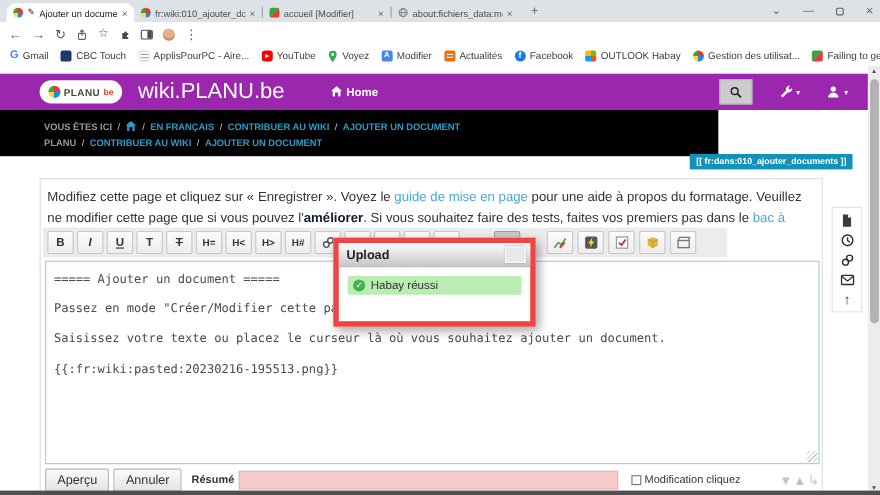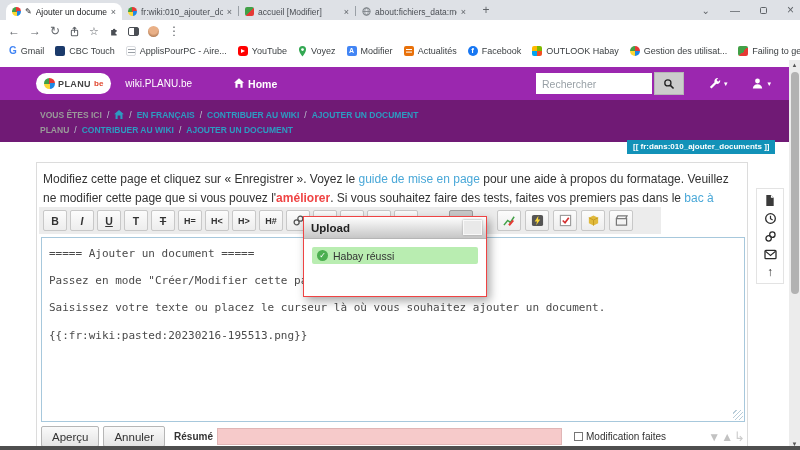--- a/index.html
+++ b/index.html
@@ -42,41 +42,41 @@
   .bm-fb { background:#1877f2; border-radius:50%; color:#fff; font-size:8px; font-weight:bold; text-align:center; line-height:10px; }
   .bm-ms { background:conic-gradient(#7fba00 0 25%, #f25022 0 50%, #00a4ef 0 75%, #ffb900 0); }
   .pinwheel { width:10px; height:10px; border-radius:50%; background:conic-gradient(#e53935 0 25%, #1e88e5 0 50%, #fdd835 0 75%, #43a047 0); }
   .bm-cop { background:linear-gradient(135deg,#43a047 55%,#e53935 55%); }
 
   
   .siteheader { top:67px; left:0; width:789px; height:33px; background:#9b27af; display:flex; align-items:center; padding:0 18px 0 36px; }
   .logo { background:#fff; border-radius:12px; height:21px; display:flex; align-items:center; gap:3px; padding:0 8px; }
   .logo .nm { font-size:9px; font-weight:bold; color:#444; letter-spacing:.4px; }
   .logo .be { font-size:8px; font-weight:bold; color:#e0452c; }
-  .sitetitle { color:#fff; font-size:10px; margin-left:14px; }
+  .sitetitle { color:#fff; font-size:20px; margin-left:14px; }
   .homebtn { display:flex; align-items:flex-start; gap:4px; color:#fff; font-size:10.5px; font-weight:bold; margin-left:42px; }
   .searchwrap { margin-left:auto; display:flex; align-items:center; }
   .searchinput { width:116px; height:21px; border:none; padding:0 6px; font-size:10.5px; color:#333; font-family:"Liberation Sans",sans-serif; outline:none; }
   .searchinput::placeholder { color:#98a0a6; }
   .searchbtn { width:30px; height:23px; background:#ccc; border:1px solid #b5b5b5; display:flex; align-items:center; justify-content:center; margin-left:2px; }
   .hdrtool { display:flex; align-items:center; gap:3px; color:#fff; margin-left:24px; }
   .caret { font-size:7px; color:#fff; }
 
   
-  .crumbs { top:100px; left:0; width:789px; height:42px; background:#701a75; padding:7px 12px 0 40px; font-size:8.5px; font-weight:bold; color:#999; }
+  .crumbs { top:100px; left:0; width:653px; height:42px; background:#000000; padding:7px 12px 0 40px; font-size:8.5px; font-weight:bold; color:#999; }
   .crumbline { display:flex; align-items:center; gap:5px; height:15px; white-space:nowrap; }
   .crumblink { color:#2d9bc1; }
   .csep { color:#becdd4; font-weight:normal; }
   .pagetag { top:140px; left:627px; background:#1292b8; color:#fff; font-size:8px; font-weight:bold; padding:2px 6px 3px; }
 
   
   .card { top:162px; left:36px; width:712px; height:285px; background:#fff; border:1px solid #dcdcdc; border-bottom:none; }
   .intro { position:absolute; left:6px; top:7px; width:700px; font-size:12px; color:#333; line-height:1.55; }
   .intro a { color:#4aa8d8; text-decoration:none; }
-  .intro b { color:#ef4444;margin-top:43px; }
+  .intro b { color:#0f172a;margin-top:43px; }
 
   .wikitoolbar { position:absolute; left:2px; top:44px; width:622px; height:27px; background:#ececec; display:flex; align-items:center; padding-left:4px; gap:3px; }
   .tbtn { width:24px; height:21px; background:linear-gradient(#fcfcfc,#ededed); border:1px solid #c8c8c8; border-radius:2px; font-size:10.5px; font-weight:bold; color:#333; display:flex; align-items:center; justify-content:center; flex:0 0 auto; }
   .tbtn.strike span { text-decoration:line-through; }
   .tbtn.hbtn { font-size:9px; }
   .tbtn.pressed { position:absolute; left:410px; top:3px; background:#c9c9c9; border-color:#9e9e9e; }
   .plugins { position:absolute; left:458px; top:3px; display:flex; gap:4px; }
 
   .editorwrap { position:absolute; left:4px; top:74px; width:704px; height:185px; }
   .editorwrap textarea { width:100%; height:100%; border:1px solid #a7c8dc; resize:none; font-family:"DejaVu Sans Mono","Liberation Mono",monospace; font-size:11px; line-height:13.6px; color:#4a4a4a; padding:9px 7px; background:#fff; outline:none; overflow:hidden; }
@@ -85,21 +85,21 @@
   .editbar { position:absolute; left:4px; top:263px; width:704px; display:flex; align-items:center; gap:4px; }
   .btn { height:21px; padding:0 10px; background:linear-gradient(#fafafa,#e4e4e4); border:1px solid #b6b6b6; border-radius:2px; font-size:11.5px; color:#333; display:flex; align-items:center; font-family:"Liberation Sans",sans-serif; }
   .sumlabel { font-size:10px; color:#333; margin-left:5px;font-weight:bold; }
   .suminput { width:345px; height:17px; background:#f6caca; border:1px solid #e0b6b6; outline:none; }
   .minor { display:flex; align-items:center; gap:3px; font-size:10px; color:#333; margin-left:8px; }
   .chk { width:9px; height:9px; border:1px solid #767676; background:#fff; }
   .jumparrows { margin-left:auto; display:flex; align-items:center; gap:1px; color:#c2c2c2; font-size:12px; }
   .jumparrows .corner { font-size:13px; color:#cccccc; }
 
   
-  .popup { left:303px; top:216px; width:184px; height:81px; background:#fff; border:1px solid #ef4444; box-shadow:3px 4px 9px rgba(0,0,0,.35); }
+  .popup { left:303px; top:216px; width:184px; height:81px; background:#fff; border:5px solid #ef4444; box-shadow:3px 4px 9px rgba(0,0,0,.35); }
   .popuptitle { height:22px; background:linear-gradient(#fefefe,#c6c6c6); border-bottom:1px solid #b5b5b5; display:flex; align-items:center; padding:0 4px 0 7px; font-size:11.5px; font-weight:bold; color:#222; }
   .popclose { margin-left:auto; width:19px; height:15px; background:#e9e9e9; border:1px solid #f8f8f8; box-shadow:0 0 2px #999; }
   .successbar { margin:8px; height:17px; background:#b9edb1; border-radius:2px; display:flex; align-items:center; gap:5px; padding:0 5px; font-size:10.5px; color:#333; }
   .checkcircle { width:11px; height:11px; border-radius:50%; background:#4caf50; color:#fff; font-size:8px; display:flex; align-items:center; justify-content:center; flex:0 0 auto; }
 
   
   .sidetools { left:756px; top:188px; width:28px; background:#fff; border:1px solid #e3e3e3; display:flex; flex-direction:column; align-items:center; padding:4px 0; gap:4px; }
   .stool { width:14px; height:14px; display:flex; align-items:center; justify-content:center; color:#2b2b2b; font-size:12px; font-weight:bold; }
 
   
@@ -228,21 +228,20 @@
       <span class="be">be</span>
     </div>
     <span class="sitetitle">wiki.PLANU.be</span>
     <div class="homebtn">
       <svg width="10" height="10" viewBox="0 0 14 13">
           <path d="M7 0l7 6h-2v7H9V8H5v5H2V6H0z" fill="#fff"></path>
         </svg>
       <span>Home</span>
     </div>
     <div class="searchwrap">
-      <input class="searchinput" type="text" placeholder="Rechercher" style="">
       <div class="searchbtn">
         <svg width="12" height="12" viewBox="0 0 14 14">
             <circle cx="5.7" cy="5.7" r="3.6" fill="none" stroke="#222" stroke-width="1.5"></circle>
             <line x1="8.6" y1="8.6" x2="12.3" y2="12.3" stroke="#222" stroke-width="1.8"></line>
           </svg>
       </div>
     </div>
     <div class="hdrtool">
       <svg width="13" height="13" viewBox="0 0 14 14">
           <path d="M11 1.2a3.4 3.4 0 00-3.9 4.4L2 10.7l1.8 1.8 5.1-5.1a3.4 3.4 0 004.1-4.2L10.9 5 9.2 3.3z" fill="#fff"></path>
@@ -354,21 +353,21 @@
       <div class="grip"></div>
     </div>
 
     <div class="editbar">
       <button class="btn">Aperçu</button>
       <button class="btn">Annuler</button>
       <span class="sumlabel">Résumé</span>
       <input class="suminput" type="text" style="">
       <div class="minor">
         <span class="chk"></span>
-        <span>Modification faites</span>
+        <span>Modification cliquez</span>
       </div>
       <div class="jumparrows">
         <span>▼</span>
         <span>▲</span>
         <span class="corner">↳</span>
       </div>
     </div>
   </div>
 
   <div class="popup abs">

